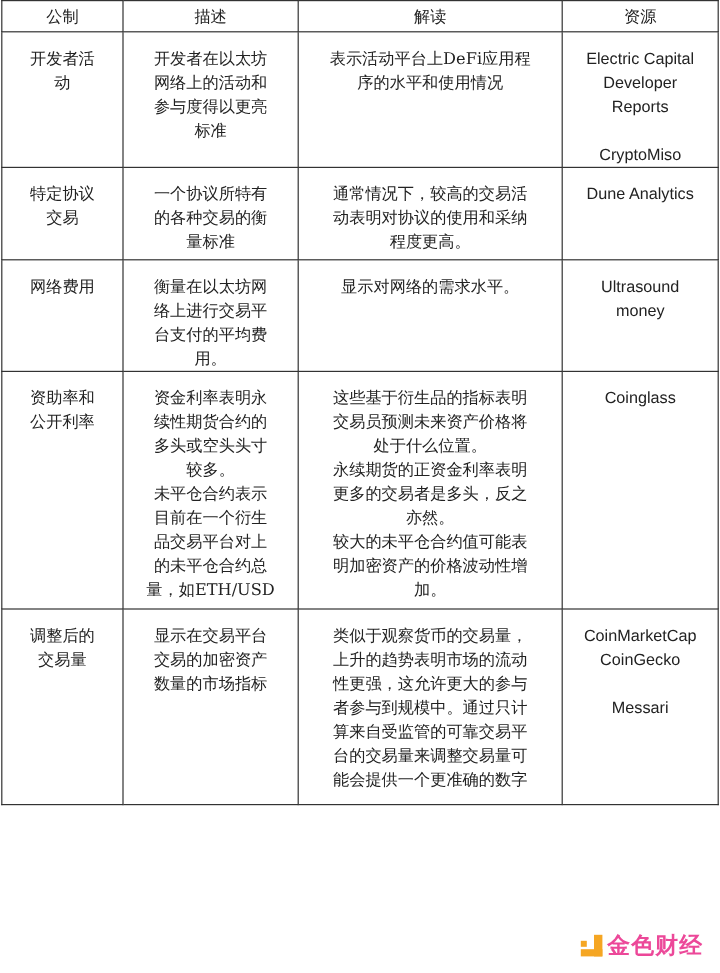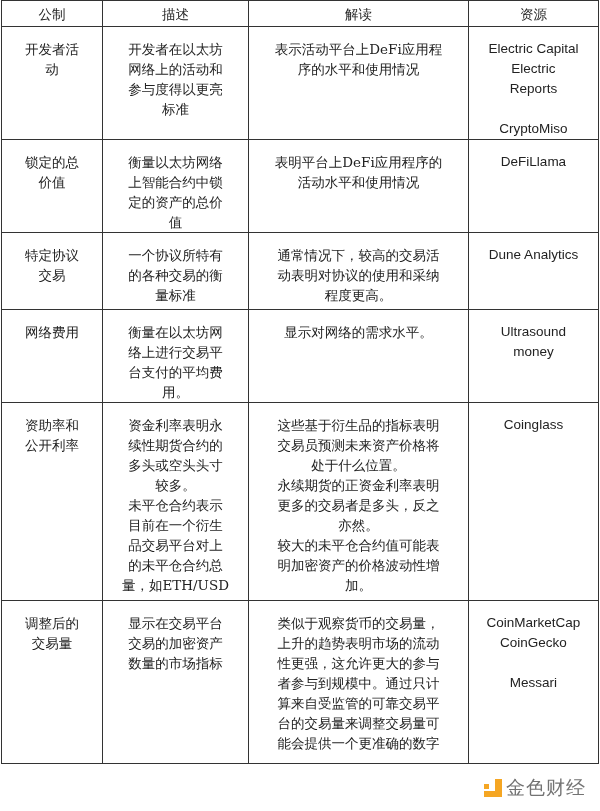--- a/index.html
+++ b/index.html
@@ -14,21 +14,21 @@
   table.metrics th { height: 22px; padding-top: 3px; }
   col.c1 { width: 101px; } col.c2 { width: 146px; } col.c3 { width: 220px; } col.c4 { width: 130px; }
   .src { font-family: "Liberation Sans", sans-serif; font-size: 14px; line-height: 20px; }
   .line { display: block; white-space: nowrap; }
   .left { text-align: left; }
   .watermark { position: absolute; left: 484px; top: 775px; display: flex; align-items: center; gap: 4px; }
   .logo { width: 18px; height: 18px; position: relative; }
   .logo .bar { position: absolute; right: 0; top: 0; width: 7px; height: 18px; background: #f5a623; }
   .logo .base { position: absolute; left: 0; bottom: 0; width: 18px; height: 6px; background: #f5a623; }
   .logo .dot { position: absolute; left: 0; top: 5px; width: 5px; height: 5px; background: #f5a623; }
-  .wm-text { font-family: "DejaVu Sans", sans-serif; font-size: 19px; color: #737373; letter-spacing: 1px; font-weight: normal; }
+  .wm-text { font-family: "DejaVu Sans", sans-serif; font-size: 19px; color: #ec4899; letter-spacing: 1px; font-weight: bold; }
 </style>
 </head>
 <body>
 
 <table class="metrics">
   <colgroup>
       <col class="c1">
       <col class="c2">
       <col class="c3">
       <col class="c4">
@@ -52,43 +52,24 @@
           <span class="line">网络上的活动和</span>
           <span class="line">参与度得以更亮</span>
           <span class="line">标准</span>
         </td>
         <td>
           <span class="line">表示活动平台上DeFi应用程</span>
           <span class="line">序的水平和使用情况</span>
         </td>
         <td class="src">
           <span class="line">Electric Capital</span>
-          <span class="line">Electric</span>
+          <span class="line">Developer</span>
           <span class="line">Reports</span>
           <span class="line">&nbsp;</span>
           <span class="line">CryptoMiso</span>
-        </td>
-      </tr>
-      <tr style="height: 83px;">
-        <td>
-          <span class="line">锁定的总</span>
-          <span class="line">价值</span>
-        </td>
-        <td>
-          <span class="line">衡量以太坊网络</span>
-          <span class="line">上智能合约中锁</span>
-          <span class="line">定的资产的总价</span>
-          <span class="line">值</span>
-        </td>
-        <td>
-          <span class="line">表明平台上DeFi应用程序的</span>
-          <span class="line">活动水平和使用情况</span>
-        </td>
-        <td class="src">
-          <span class="line">DeFiLlama</span>
         </td>
       </tr>
       <tr style="height: 77px;">
         <td>
           <span class="line">特定协议</span>
           <span class="line">交易</span>
         </td>
         <td>
           <span class="line">一个协议所特有</span>
           <span class="line">的各种交易的衡</span>

